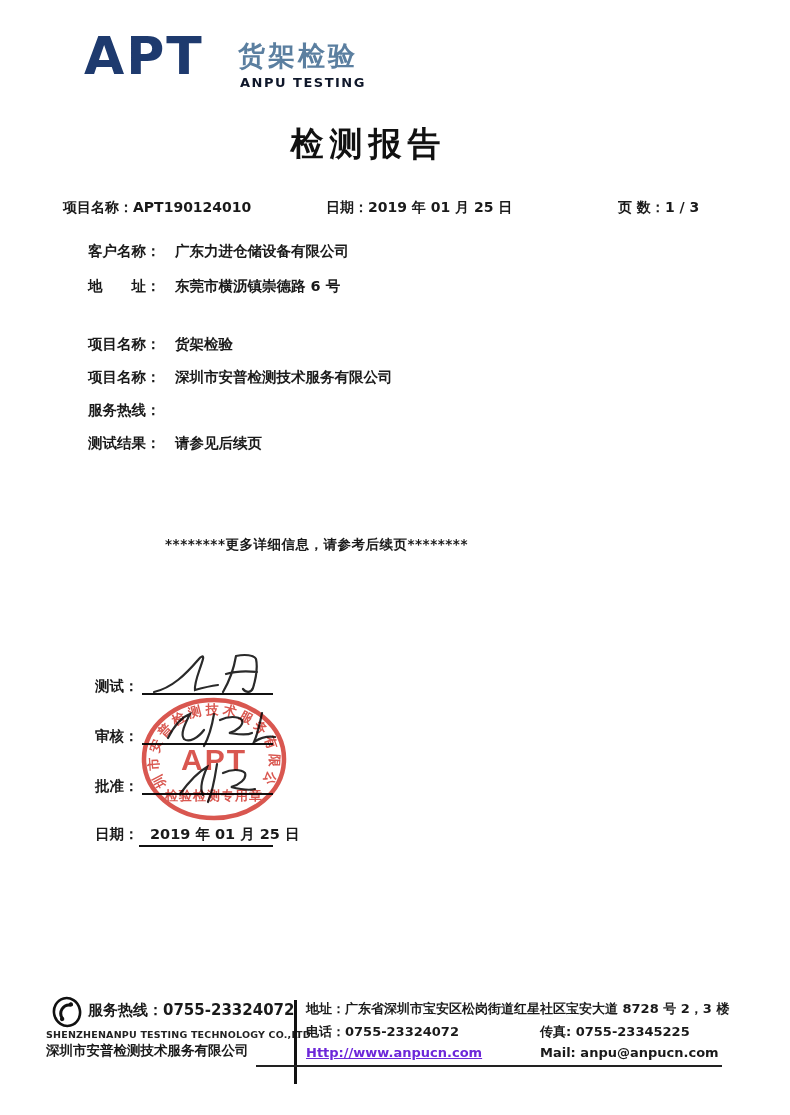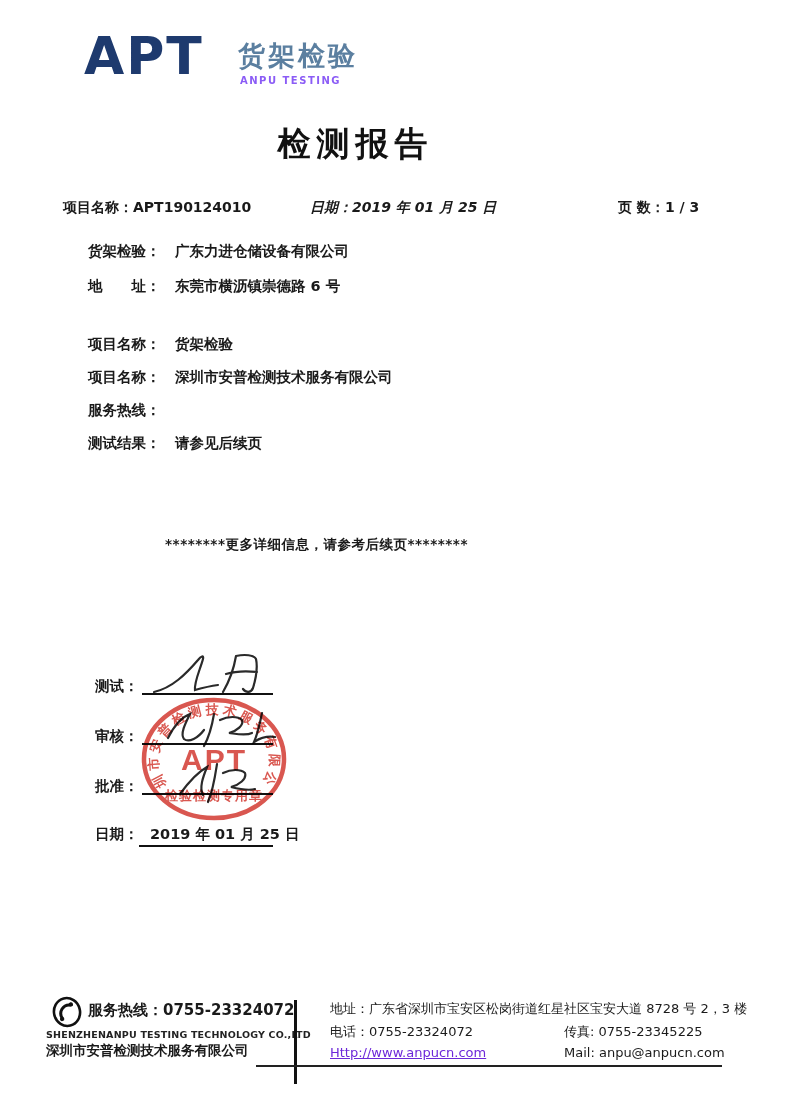--- a/index.html
+++ b/index.html
@@ -6,29 +6,29 @@
   .page{
     position:relative;width:790px;height:1115px;background:#ffffff;
     font-family:"DejaVu Sans","Liberation Sans",sans-serif;color:#1a1a1a;
     overflow:hidden;margin:0 auto;
   }
   .abs{position:absolute;}
 
   
   .logo-apt{left:84px;top:30px;font-size:52px;font-weight:900;color:#1e3a6e;letter-spacing:2px;line-height:1;}
   .logo-cn{left:238px;top:42px;font-size:27px;font-weight:600;color:#5b7fa0;letter-spacing:3px;line-height:1;}
-  .logo-en{left:240px;top:76px;font-size:10px;font-weight:bold;color:#8b5cf6;letter-spacing:1.5px;line-height:1;}
+  .logo-en{left:240px;top:76px;font-size:13px;font-weight:bold;color:#0f172a;letter-spacing:1.5px;line-height:1;}
 
   
-  .doc-title{left:4px;top:122px;width:703px;text-align:center;font-size:33px;font-weight:700;letter-spacing:6px;color:#111;}
+  .doc-title{left:17px;top:122px;width:703px;text-align:center;font-size:33px;font-weight:700;letter-spacing:6px;color:#111;}
 
   
   .meta-row{top:199px;font-size:14px;font-weight:bold;white-space:pre;}
   .meta-report{left:63px;}
-  .meta-date{left:310px;font-style:italic;}
+  .meta-date{left:326px;}
   .meta-pages{left:618px;}
 
   
   .info-label{left:88px;font-size:14.5px;font-weight:bold;white-space:pre;}
   .info-value{left:175px;font-size:14.5px;font-weight:bold;white-space:pre;}
 
   .note-line{left:0;top:536px;width:633px;text-align:center;font-size:13.5px;font-weight:bold;letter-spacing:0.5px;}
 
   
   .sign-label{left:95px;font-size:14.5px;font-weight:bold;}
@@ -37,21 +37,21 @@
 
   .stamp-svg{left:138px;top:696px;mix-blend-mode:multiply;opacity:.93;}
   .sig-svg{mix-blend-mode:multiply;}
 
   
   .ft-hotline{left:88px;top:1001px;font-size:15px;font-weight:bold;white-space:pre;}
   .ft-co-en{left:46px;top:1029px;font-size:9.5px;font-weight:bold;letter-spacing:0.2px;color:#222;}
   .ft-co-cn{left:46px;top:1042px;font-size:13.5px;font-weight:bold;}
   .ft-vrule{left:294px;top:1000px;width:3px;height:84px;background:#111;}
   .ft-hrule{left:256px;top:1065px;width:466px;height:2px;background:#222;}
-  .ft-row{font-size:13px;font-weight:normal;white-space:pre;margin-left:24px;}
+  .ft-row{font-size:13px;font-weight:bold;white-space:pre;}
   .ft-addr{left:306px;top:1000px;}
   .ft-tel{left:306px;top:1023px;}
   .ft-fax{left:540px;top:1023px;}
   .ft-web{left:306px;top:1045px;color:#6d28d9;text-decoration:underline;cursor:pointer;}
   .ft-mail{left:540px;top:1045px;}
   .phone-icon{left:50px;top:995px;}
 </style>
 </head>
 <body>
 
@@ -60,21 +60,21 @@
   <div class="abs logo-apt">APT</div>
   <div class="abs logo-cn">货架检验</div>
   <div class="abs logo-en">ANPU TESTING</div>
 
   <div class="abs doc-title">检测报告</div>
 
   <div class="abs meta-row meta-report"><span>项目名称：</span><span>APT190124010</span></div>
   <div class="abs meta-row meta-date"><span>日期：</span><span>2019 年 01 月 25 日</span></div>
   <div class="abs meta-row meta-pages"><span>页 数：</span><span>1 / 3</span></div>
 
-  <div class="abs info-label" style="top:242px">货架检验：</div>
+  <div class="abs info-label" style="top:242px">客户名称：</div>
   <div class="abs info-value" style="top:242px">广东力进仓储设备有限公司</div>
   <div class="abs info-label" style="top:277px">地　　址：</div>
   <div class="abs info-value" style="top:277px">东莞市横沥镇崇德路 6 号</div>
 
   <div class="abs info-label" style="top:335px">项目名称：</div>
   <div class="abs info-value" style="top:335px">货架检验</div>
   <div class="abs info-label" style="top:368px">项目名称：</div>
   <div class="abs info-value" style="top:368px">深圳市安普检测技术服务有限公司</div>
   <div class="abs info-label" style="top:401px">服务热线：</div>
   <div class="abs info-label" style="top:434px">测试结果：</div>

